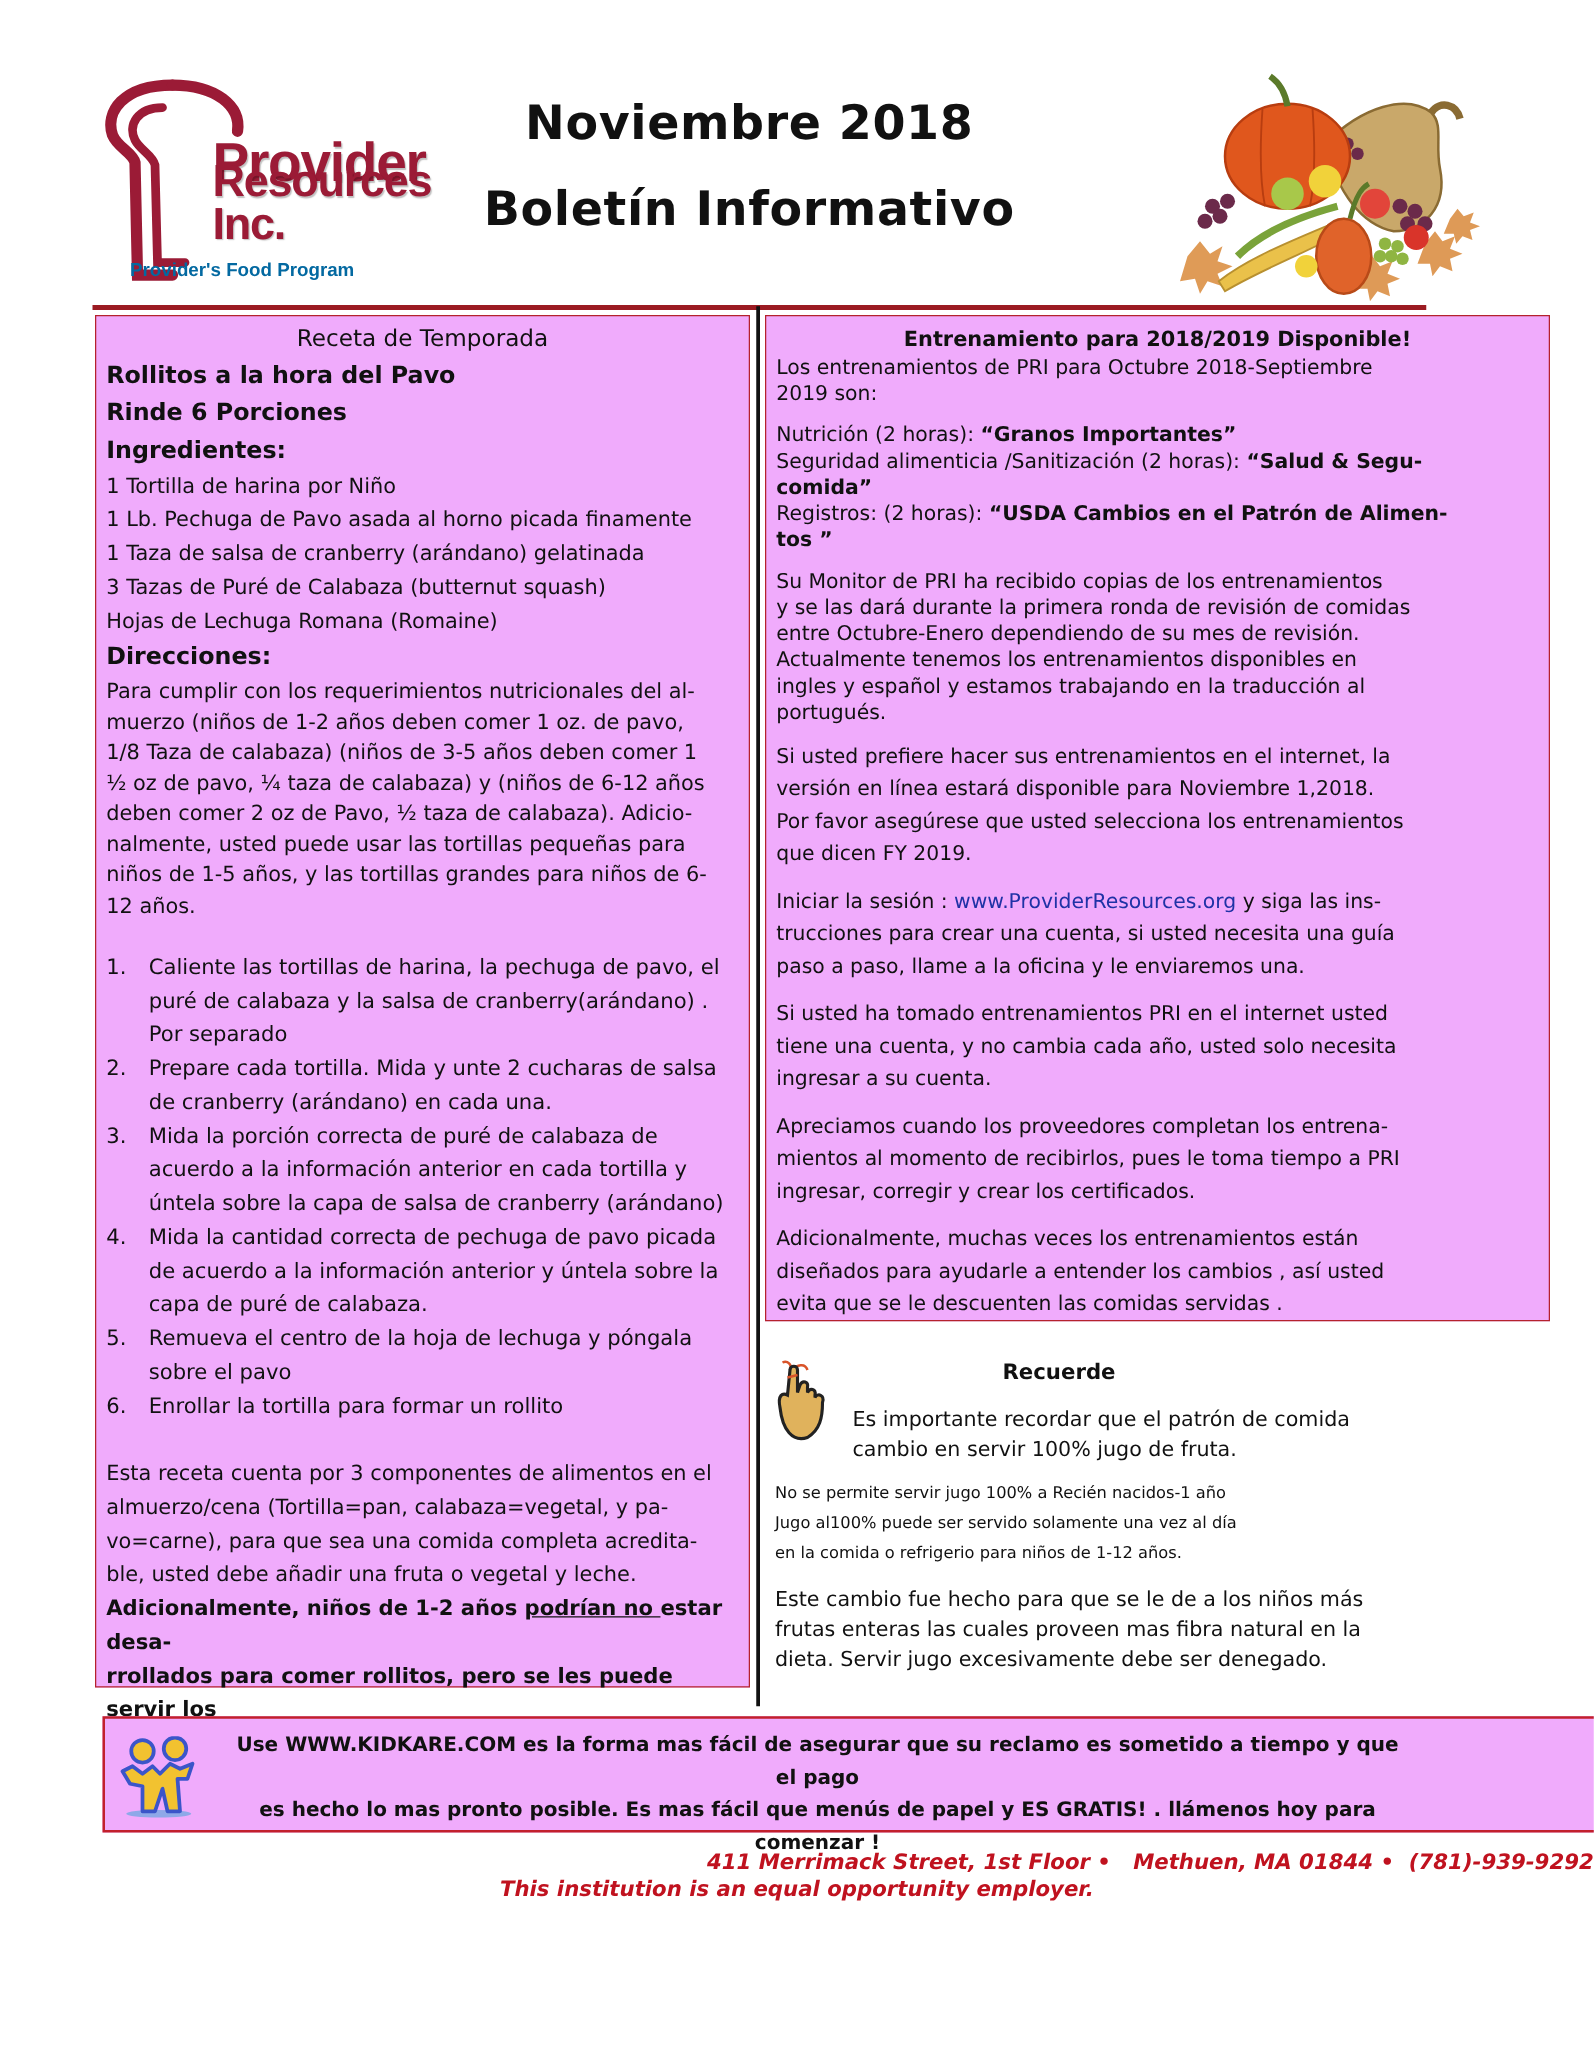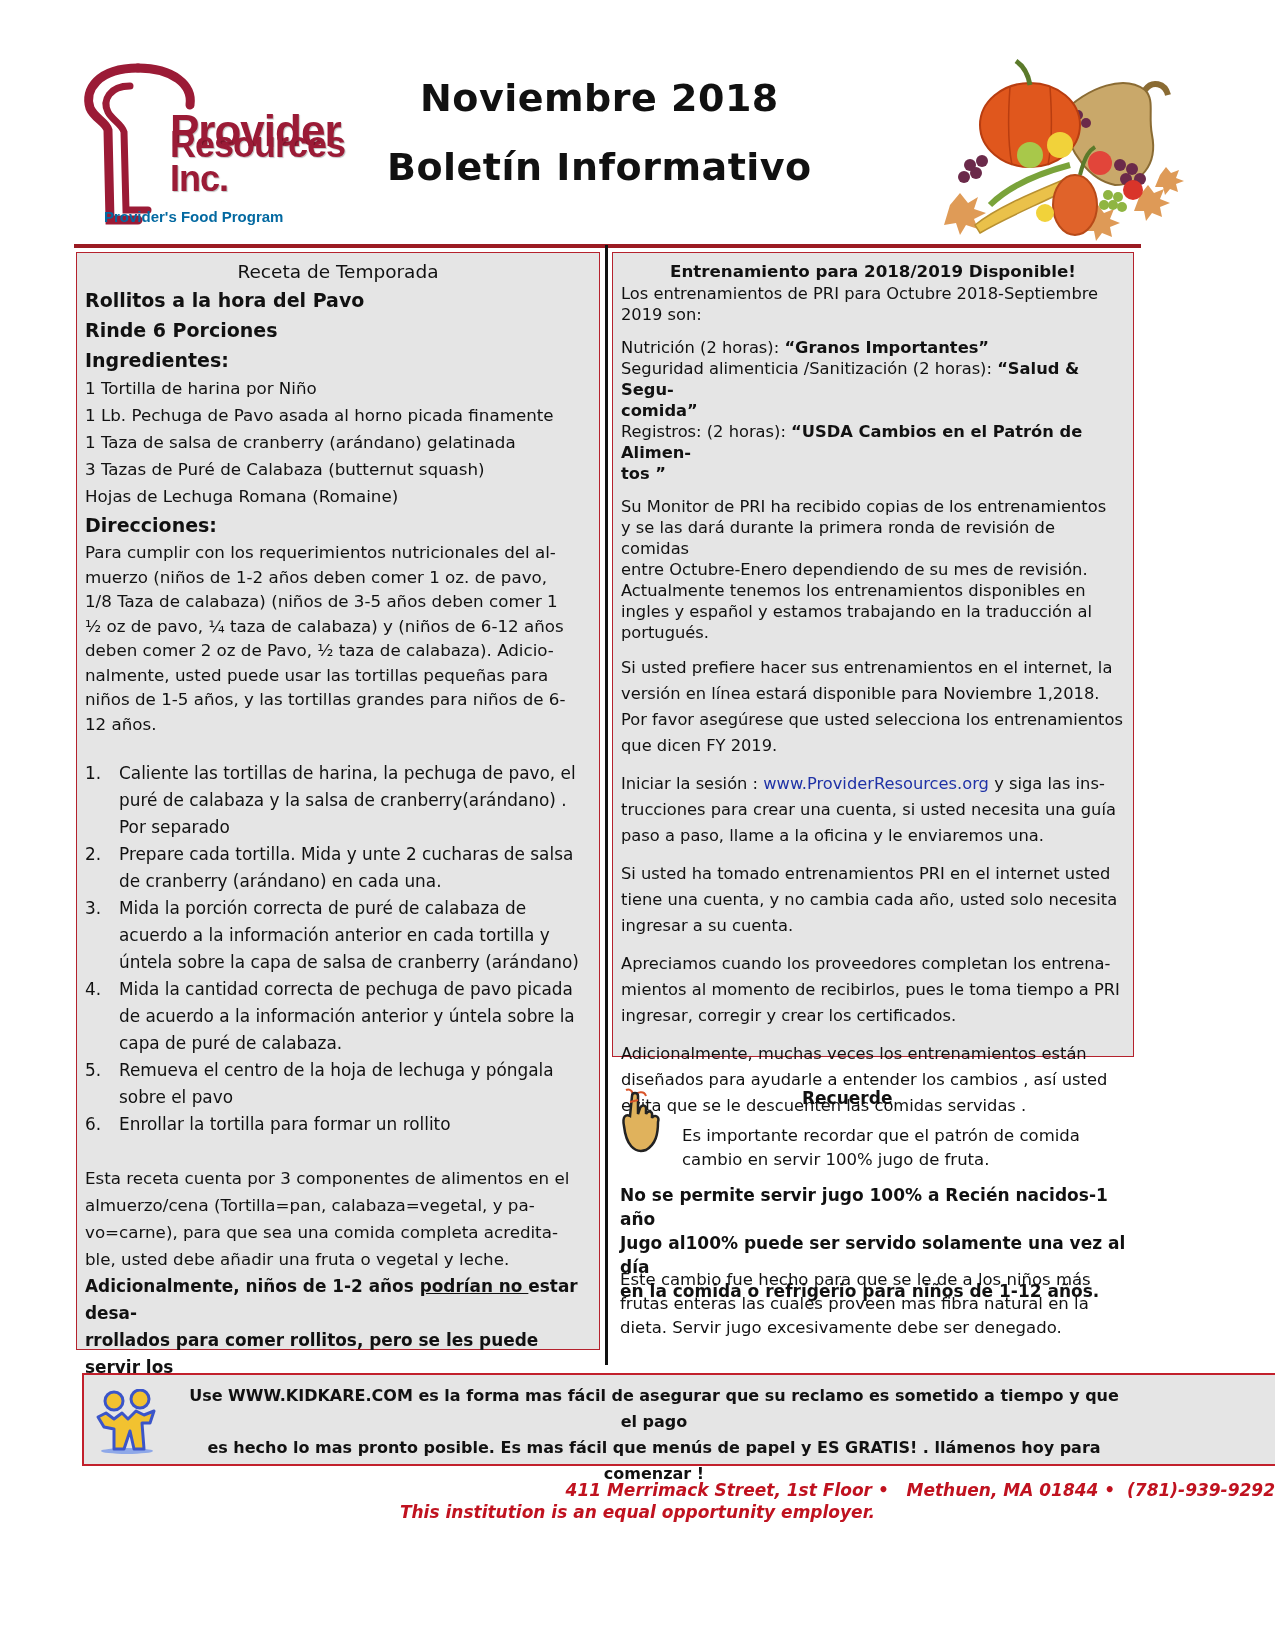--- a/index.html
+++ b/index.html
@@ -17,23 +17,23 @@
 
   .title1 { position: absolute; left: 420px; top: 76px; font-size: 38px; font-weight: bold; font-family: "DejaVu Sans", sans-serif; white-space: nowrap; letter-spacing: 0.5px; }
   .title2 { position: absolute; left: 387px; top: 145px; font-size: 38px; font-weight: bold; font-family: "DejaVu Sans", sans-serif; white-space: nowrap; letter-spacing: 0.5px; }
 
   .cornucopia { position: absolute; left: 890px; top: 55px; width: 310px; height: 190px; }
 
   .header-rule { position: absolute; left: 74px; top: 244px; width: 1067px; height: 4px; background: #9b1b22; }
   .col-divider { position: absolute; left: 605px; top: 245px; width: 3px; height: 1120px; background: #111; }
 
   
-  .box { position: absolute; border: 1.5px solid #b5222d; background: #e5e5e5; }
+  .box { position: absolute; border: 1.5px solid #b5222d; background: #f0abfc; }
   .recipe-box { left: 76px; top: 252px; width: 524px; height: 1098px; padding: 4px 8px 0 8px; }
-  .training-box { left: 612px; top: 252px; width: 522px; height: 805px; padding: 4px 8px 0 8px; }
+  .training-box { left: 612px; top: 252px; width: 628px; height: 805px; padding: 4px 8px 0 8px; }
   .b { font-weight: bold; }
 
   .recipe-title { font-size: 18.5px; text-align: center; line-height: 26px; margin-top: 2px; }
   .recipe-name, .recipe-yield, .recipe-h { font-size: 19px; line-height: 30px; font-weight: bold; }
   .ing { font-size: 16.7px; line-height: 27px; }
   .dir-p { font-size: 16.7px; line-height: 24.5px; }
   .steps { margin-top: 24px; }
   .step { display: flex; font-size: 16.9px; line-height: 27px; }
   .step .num { width: 34px; flex: none; }
   .after { margin-top: 27px; font-size: 16.7px; line-height: 27px; }
@@ -44,21 +44,21 @@
   .tr-p { font-size: 16.3px; line-height: 21px; }
   .tr-gap { margin-top: 12px; }
   .tr-p2 { font-size: 16.3px; line-height: 26px; }
   .link { color: #1f32a6; }
 
   
   .reminder { position: absolute; left: 612px; top: 1080px; width: 525px; height: 270px; }
   .finger { position: absolute; left: 4px; top: 6px; width: 56px; height: 70px; }
   .rem-title { position: absolute; left: 190px; top: 8px; font-size: 17px; font-weight: bold; }
   .rem-p1 { position: absolute; left: 70px; top: 44px; font-size: 16.5px; line-height: 24px; }
-  .rem-p2 { position: absolute; left: 8px; top: 103px; font-size: 17px; line-height: 24px; font-weight: bold; }
+  .rem-p2 { position: absolute; left: 8px; top: 103px; font-size: 13px; line-height: 24px; font-weight: normal; }
   .rem-p3 { position: absolute; left: 8px; top: 188px; font-size: 16.5px; line-height: 24px; }
 
   
   .kidkare-box { left: 82px; top: 1373px; width: 1240px; height: 93px; border: 2px solid #c2202c; }
   .kk-icon { position: absolute; left: 8px; top: 14px; width: 70px; height: 66px; }
   .kk-text { position: absolute; left: 100px; top: 8px; width: 940px; font-size: 16px; line-height: 26px; font-weight: bold; text-align: center; }
 
   
   .footer-addr { position: absolute; left: 0; width: 1275px; top: 1480px; text-align: right; font-size: 17px; font-weight: bold; font-style: italic; color: #c0121f; white-space: pre; }
   .footer-eoe { position: absolute; left: 0; width: 1275px; top: 1502px; text-align: center; font-size: 17px; font-weight: bold; font-style: italic; color: #c0121f; }

